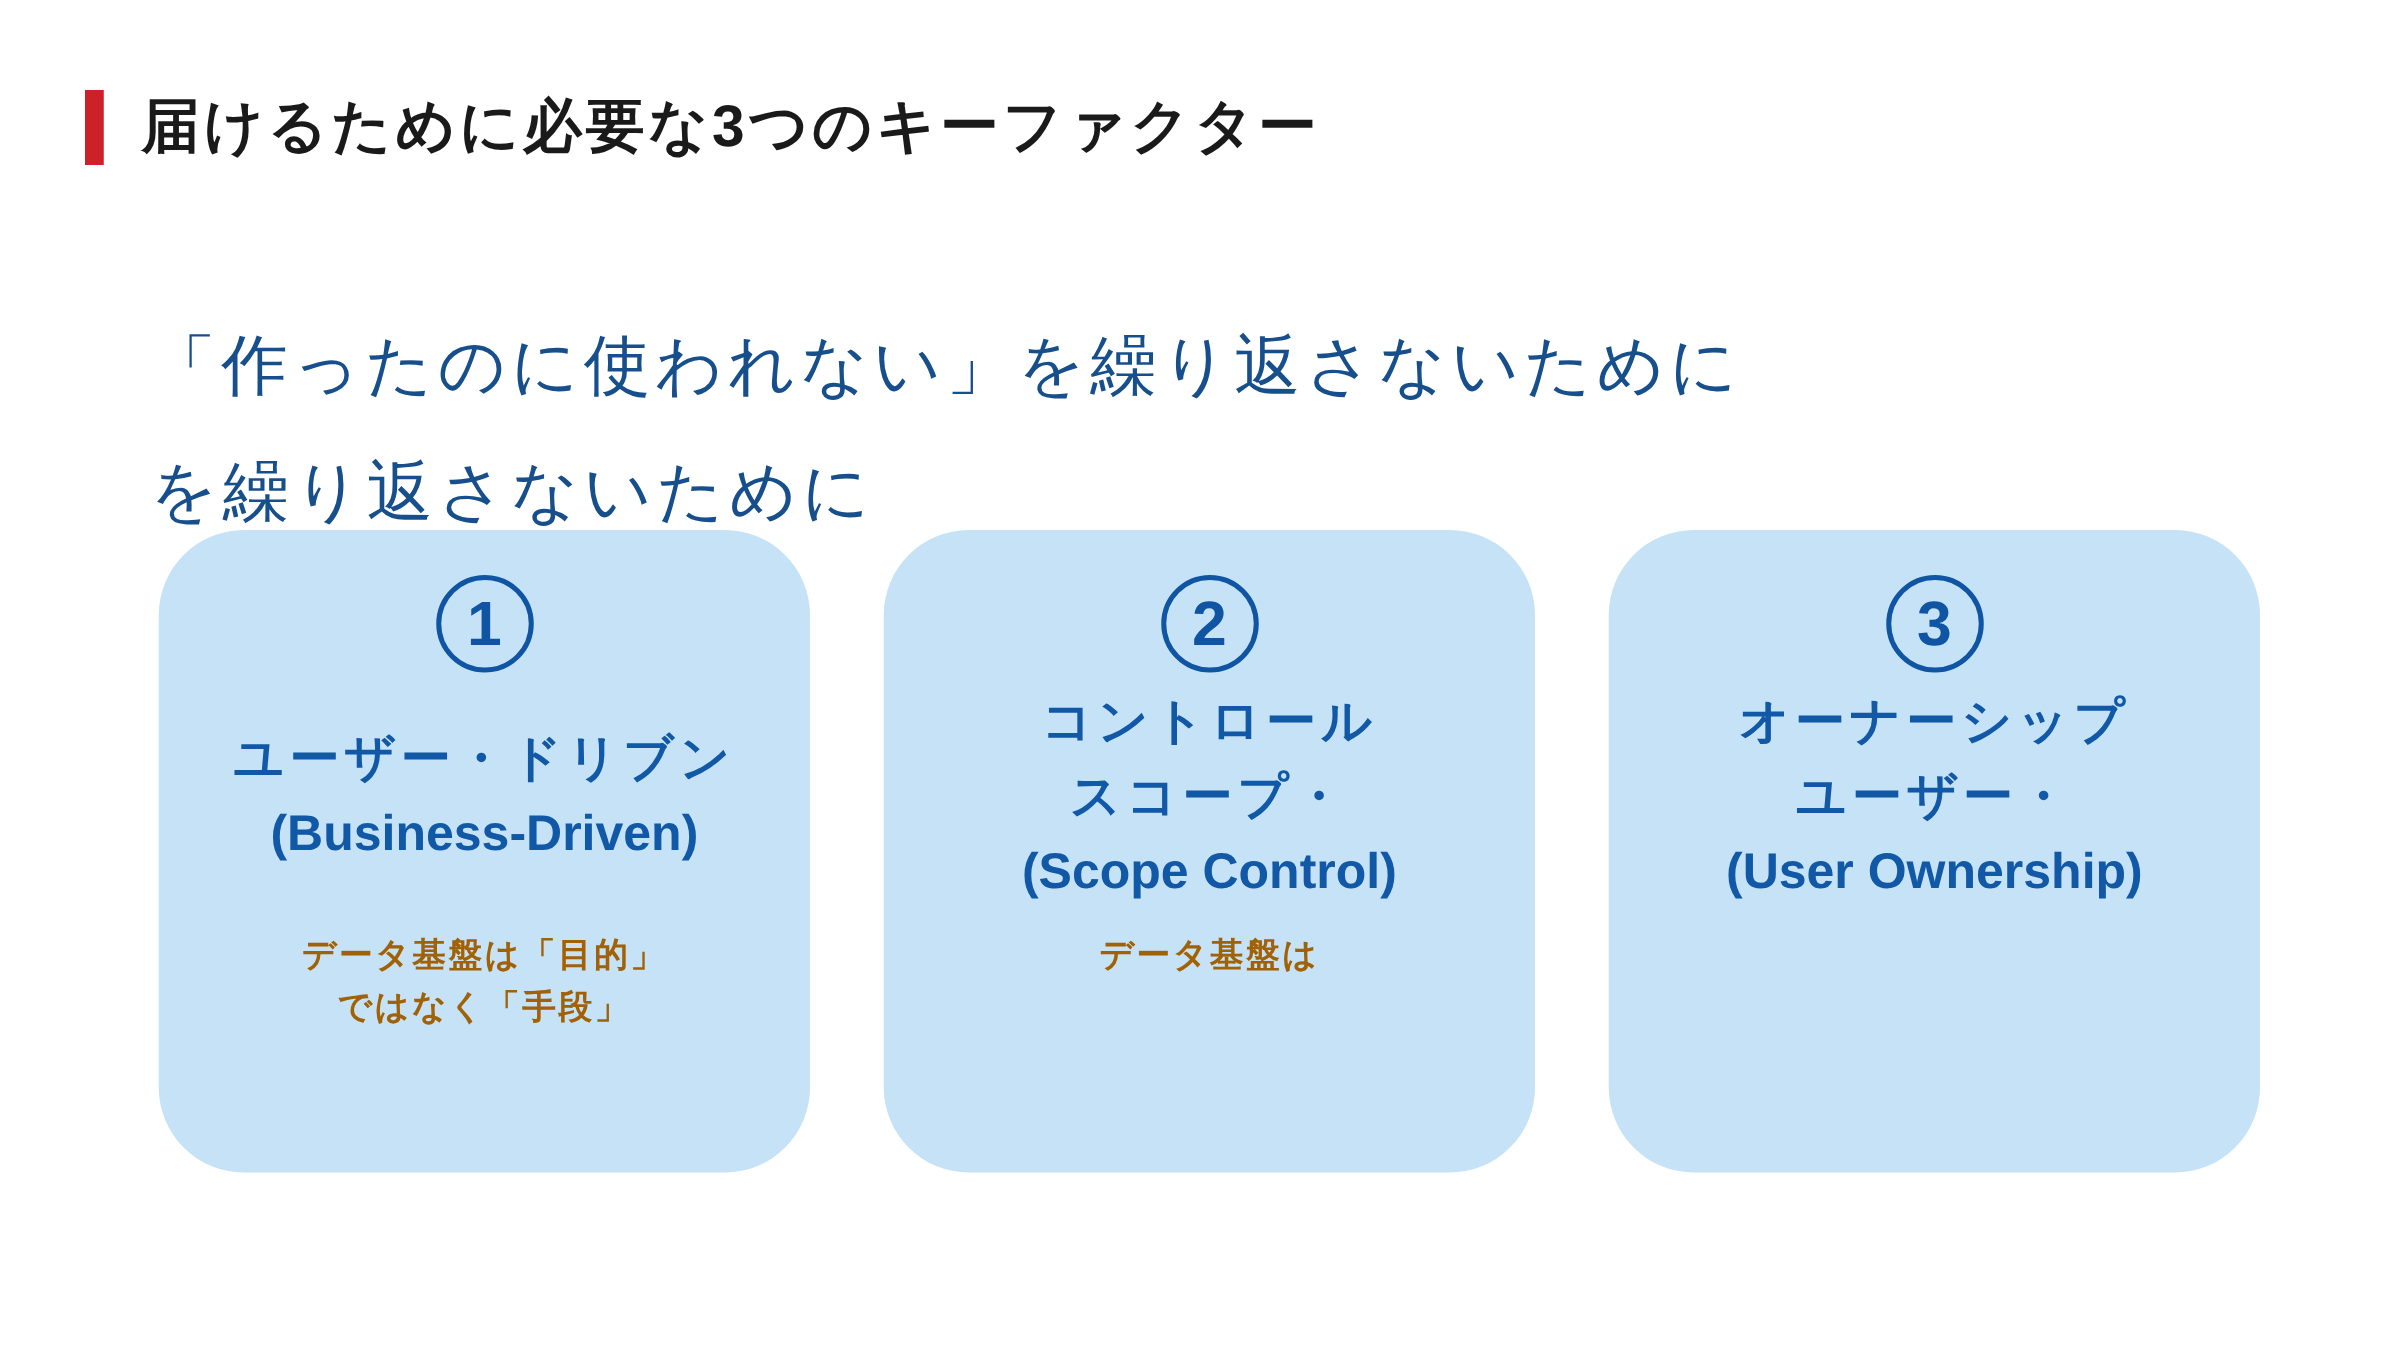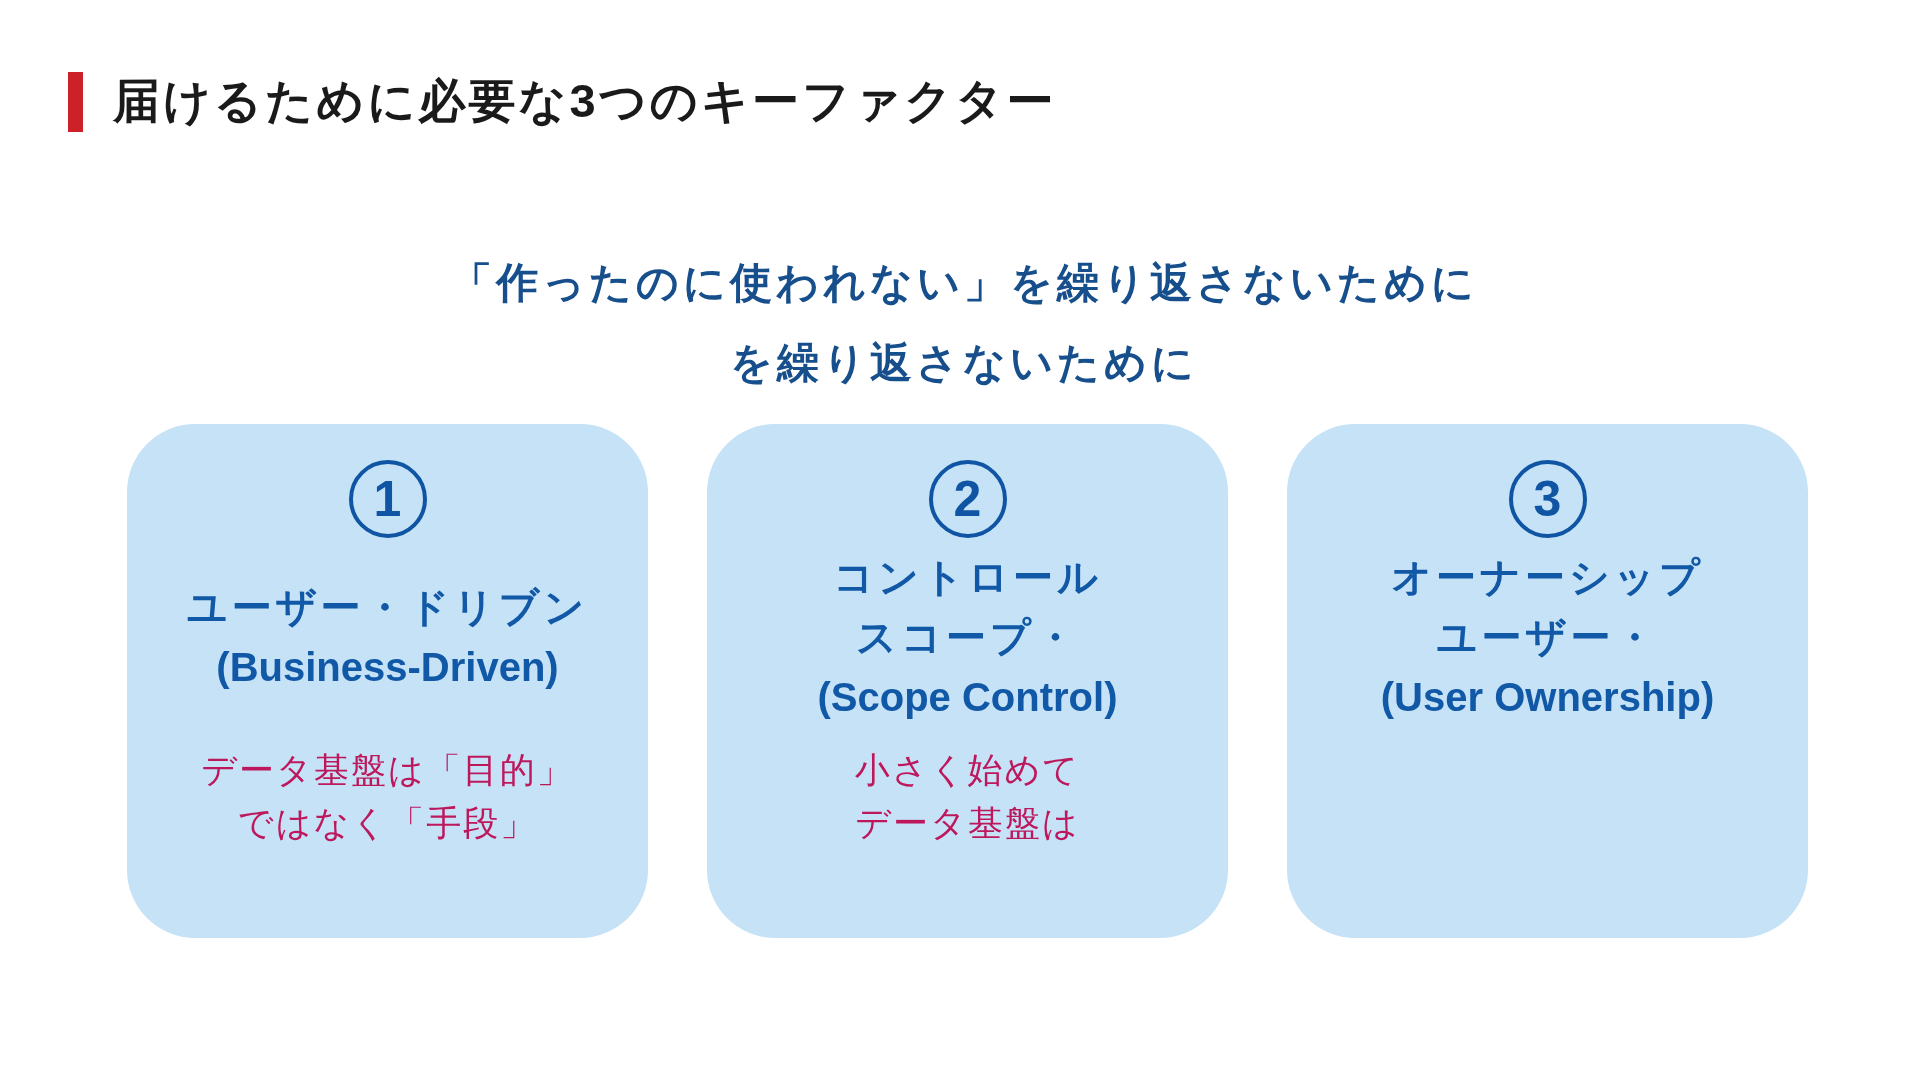--- a/index.html
+++ b/index.html
@@ -36,24 +36,24 @@
     color: #1a1a1a;
     letter-spacing: 3px;
     white-space: nowrap;
   }
   
   .subtitle {
     position: absolute;
     left: 120px;
     top: 243px;
     width: 1688px;
-    text-align: center;
+    text-align: left;
     color: #174F8C;
-    font-weight: bold;
-    font-size: 42px;
+    font-weight: normal;
+    font-size: 53px;
     letter-spacing: 4px;
   }
   .subtitle-line { line-height: 1.9; white-space: nowrap; }
   
   .cards {
     position: absolute;
     left: 127px;
     top: 424px;
     display: flex;
     gap: 59px;
@@ -94,23 +94,23 @@
     color: #1158A6;
     font-weight: bold;
     font-size: 40px;
     line-height: 1.5;
   }
   .card-title .jp { letter-spacing: 4px; white-space: nowrap; }
   .card-title .en { letter-spacing: 0px; white-space: nowrap; }
   .card-body {
     margin-top: 12px;
     text-align: center;
-    color: #be185d;
-    font-weight: normal;
-    font-size: 35px;
+    color: #a16207;
+    font-weight: bold;
+    font-size: 27px;
     line-height: 1.5;
     letter-spacing: 2px;
   }
   .card-body-line { white-space: nowrap; }
 </style>
 </head>
 <body>
 
 <div class="slide">
 
@@ -143,21 +143,20 @@
     <div class="card">
       <div class="card-number-badge">
         <span class="card-number">2</span>
       </div>
       <div class="card-title">
         <div class="jp">コントロール</div>
         <div class="jp">スコープ・</div>
         <div class="en">(Scope Control)</div>
       </div>
       <div class="card-body">
-        <div class="card-body-line">小さく始めて</div>
         <div class="card-body-line">データ基盤は</div>
       </div>
     </div>
 
     <div class="card">
       <div class="card-number-badge">
         <span class="card-number">3</span>
       </div>
       <div class="card-title">
         <div class="jp">オーナーシップ</div>

